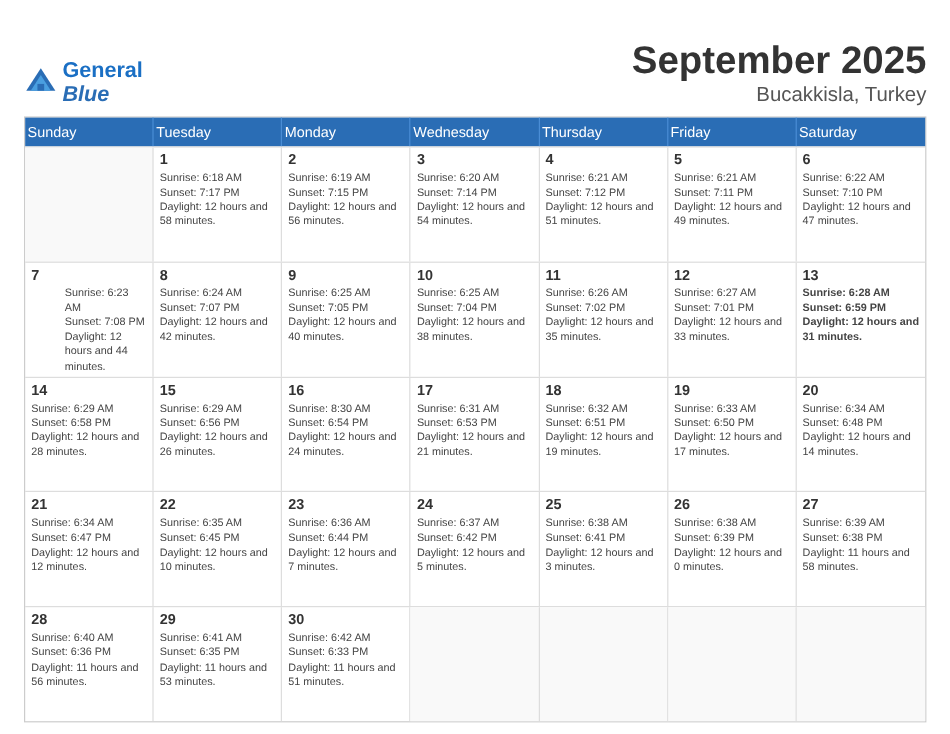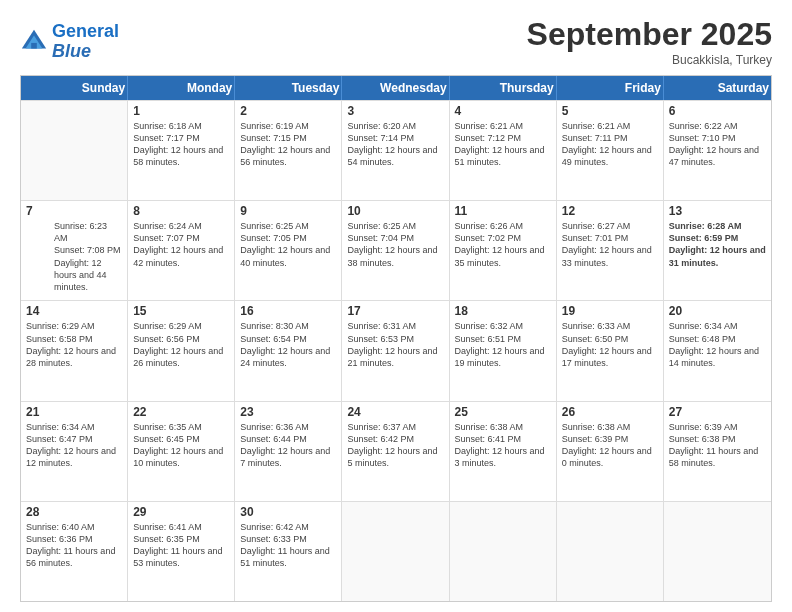--- a/index.html
+++ b/index.html
@@ -13,21 +13,21 @@
     .page {
       width: 792px;
       height: 612px;
       padding: 16px 20px 10px 20px;
       display: flex;
       flex-direction: column;
     }
     .header {
       display: flex;
       justify-content: space-between;
-      align-items: center;
+      align-items: flex-end;
       margin-bottom: 8px;
     }
     .logo {
       display: flex;
       align-items: center;
       gap: 4px;
     }
     .logo-text {
       font-size: 18px;
       font-weight: bold;
@@ -36,46 +36,47 @@
     }
     .logo-text span {
       color: #1a6fc4;
     }
     .logo-icon {
       width: 28px;
       height: 28px;
     }
     .title-block {
       text-align: right;
+      margin-top: 16px;
     }
     .month-title {
       font-size: 32px;
       font-weight: bold;
       color: #333;
     }
     .subtitle {
-      font-size: 12px;
+      font-size: 17px;
       color: #555;
     }
     .calendar {
       flex: 1;
       display: flex;
       flex-direction: column;
       border: 1px solid #ccc;
     }
     .cal-header {
       display: grid;
       grid-template-columns: repeat(7, 1fr);
       background: #2a6db5;
     }
     .cal-header-cell {
       color: #fff;
       font-size: 12px;
-      font-weight: bold;
-      text-align: right;
+      font-weight: normal;
+      text-align: left;
       padding: 5px 2px;
       border-right: 1px solid #4a8dd5;
     }
     .cal-header-cell:last-child { border-right: none; }
     .cal-body {
       flex: 1;
       display: flex;
       flex-direction: column;
     }
     .cal-row {
@@ -125,22 +126,22 @@
     </div>
     <div class="title-block">
       <div class="month-title">September 2025</div>
       <div class="subtitle">Bucakkisla, Turkey</div>
     </div>
   </div>
 
   <div class="calendar">
     <div class="cal-header">
       <div class="cal-header-cell">Sunday</div>
+      <div class="cal-header-cell">Tuesday</div>
       <div class="cal-header-cell">Monday</div>
-      <div class="cal-header-cell">Tuesday</div>
       <div class="cal-header-cell">Wednesday</div>
       <div class="cal-header-cell">Thursday</div>
       <div class="cal-header-cell">Friday</div>
       <div class="cal-header-cell">Saturday</div>
     </div>
     <div class="cal-body" id="cal-body">
     <div class="cal-row">
           <div class="cal-cell empty"></div>
           <div class="cal-cell">
             <div class="day-num">1</div>

